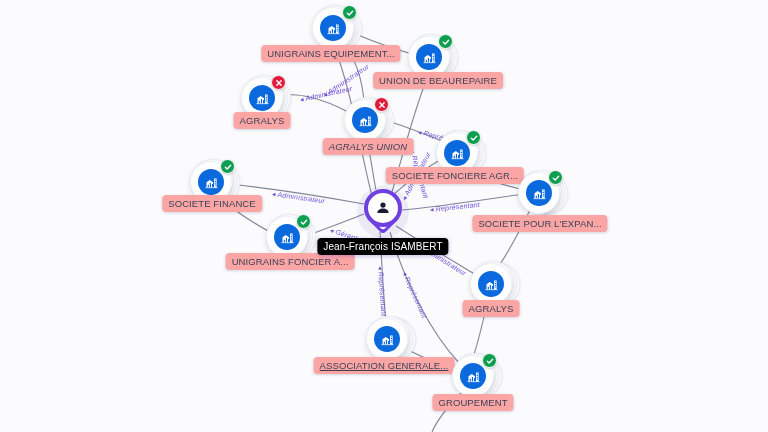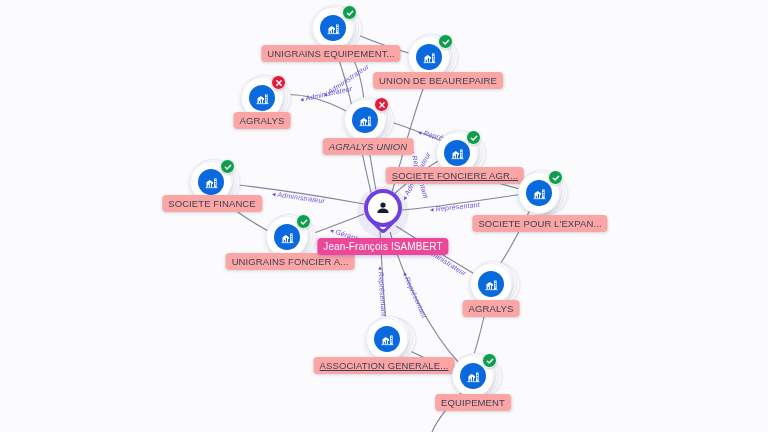--- a/index.html
+++ b/index.html
@@ -99,21 +99,21 @@
     background:#fca5a5;
     color:#3b4257;
     font-size:9.5px;
     padding:3px 6px 3px 6px;
     border-radius:4px;
     white-space:nowrap;
     box-shadow:0 1px 3px rgba(40,50,90,.18);
     letter-spacing:.1px;
   }
   .nlabel.primary{
-    background:#ec4899;color:#ffffff;font-size:10px;
+    background:#000000;color:#ffffff;font-size:10px;
     box-shadow:0 1px 4px rgba(80,50,170,.35);
   }
 </style>
 </head>
 <body>
 
 <div id="graph">
 
   <svg id="edges" width="768" height="432">
       <path d="M 372 196 C 360 150 352 92 334 46" class="edge"></path>
@@ -269,21 +269,21 @@
               </svg>
             </span>
           </div>
           <span class="badge ok">
             <svg width="8" height="8" viewBox="0 0 24 24" aria-hidden="true">
               <path fill="none" stroke="#ffffff" stroke-width="4.2" stroke-linecap="round" stroke-linejoin="round" d="M4 12.5 9.5 18 20 6.5"></path>
             </svg>
           </span>
         </div>
       </div>
-      <div class="nlabel" style="left: 455px; top: 167px; text-decoration: underline;">SOCIETE FONCIERE AGR...</div>
+      <div class="nlabel" style="left: 455px; top: 167px;">SOCIETE FONCIERE AGR...</div>
       <div class="node" style="left: 540px; top: 192px;">
         <div class="stack">
           <i class="s3"></i>
           <i class="s2"></i>
           <i class="s1"></i>
           <div class="disc">
             <span class="glyph">
               <svg width="15" height="15" viewBox="0 0 24 24" aria-hidden="true">
                 <path fill="#ffffff" d="M3 21V11l6-4 6 4v10H3z" opacity="0"></path>
                 <path fill="#ffffff" d="M2.5 21h19v-1.4h-19V21z"></path>
@@ -409,21 +409,21 @@
               </svg>
             </span>
           </div>
           <span class="badge ok">
             <svg width="8" height="8" viewBox="0 0 24 24" aria-hidden="true">
               <path fill="none" stroke="#ffffff" stroke-width="4.2" stroke-linecap="round" stroke-linejoin="round" d="M4 12.5 9.5 18 20 6.5"></path>
             </svg>
           </span>
         </div>
       </div>
-      <div class="nlabel" style="left: 473px; top: 394px;">EQUIPEMENT</div>
+      <div class="nlabel" style="left: 473px; top: 394px;">GROUPEMENT</div>
       <div class="person" style="left: 383px; top: 212px;">
         <div class="halo"></div>
         <div class="pin">
           <div class="tail"></div>
           <div class="head">
             <svg width="16" height="16" viewBox="0 0 24 24" aria-hidden="true">
               <circle cx="12" cy="7.6" r="3.9" fill="#1b1b2e"></circle>
               <path fill="#1b1b2e" d="M3.6 19.4c0-4.3 3.8-6.6 8.4-6.6s8.4 2.3 8.4 6.6H3.6z"></path>
             </svg>
           </div>

